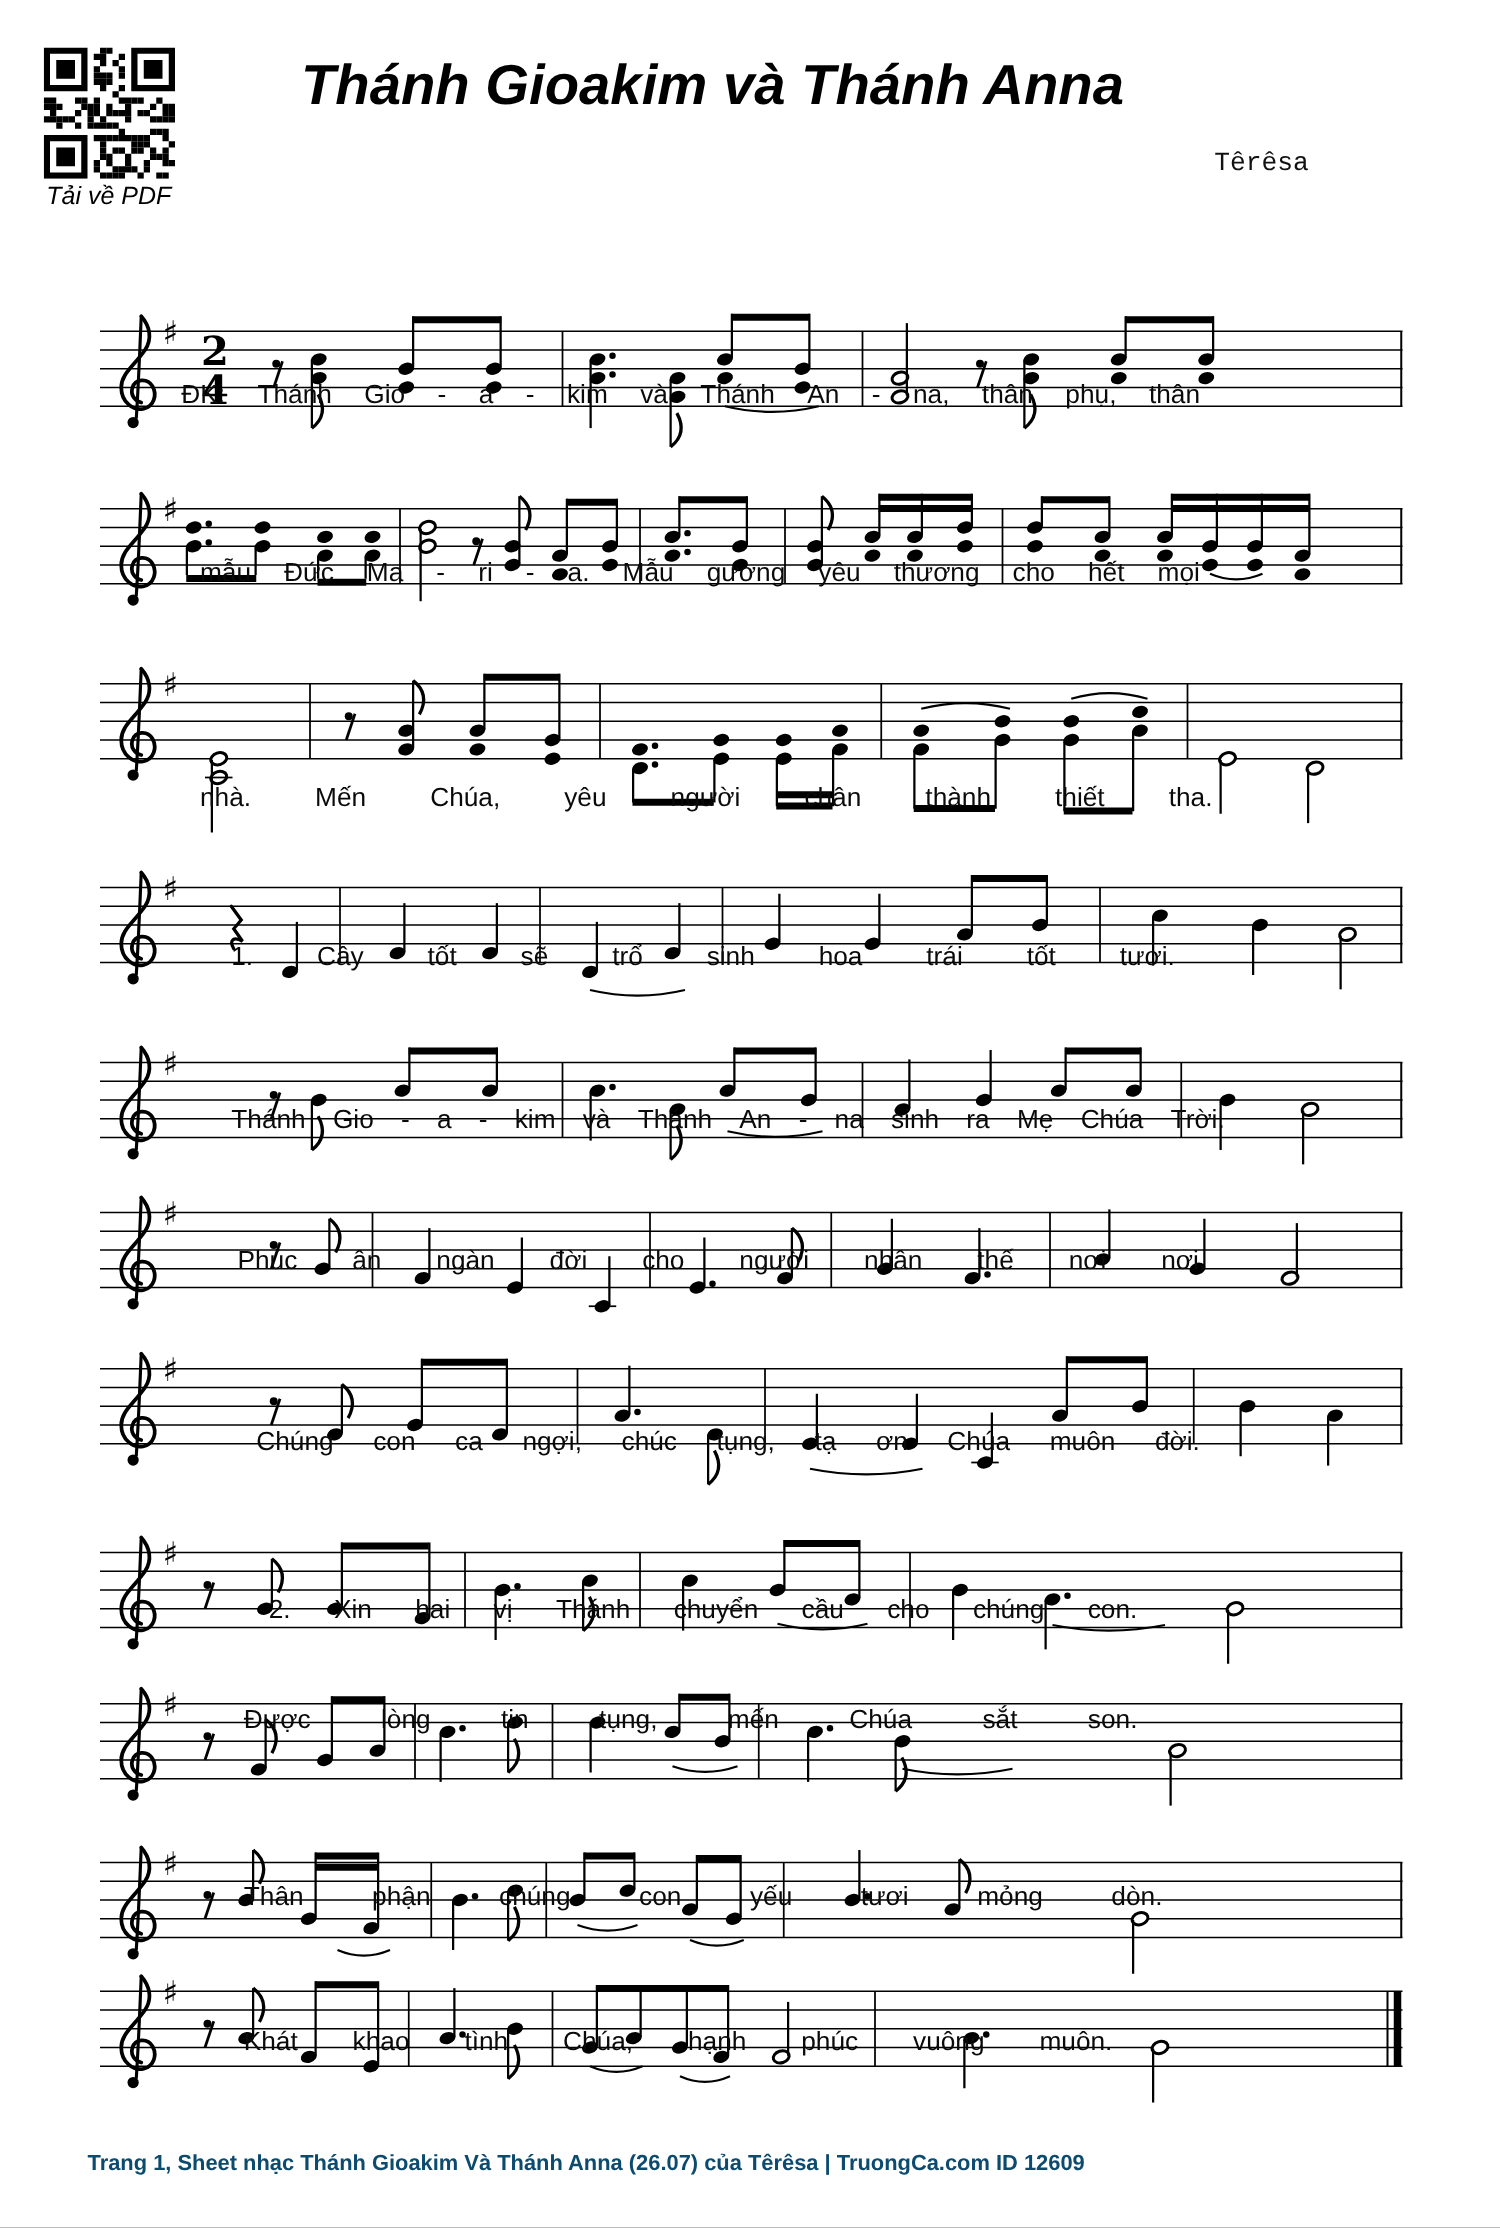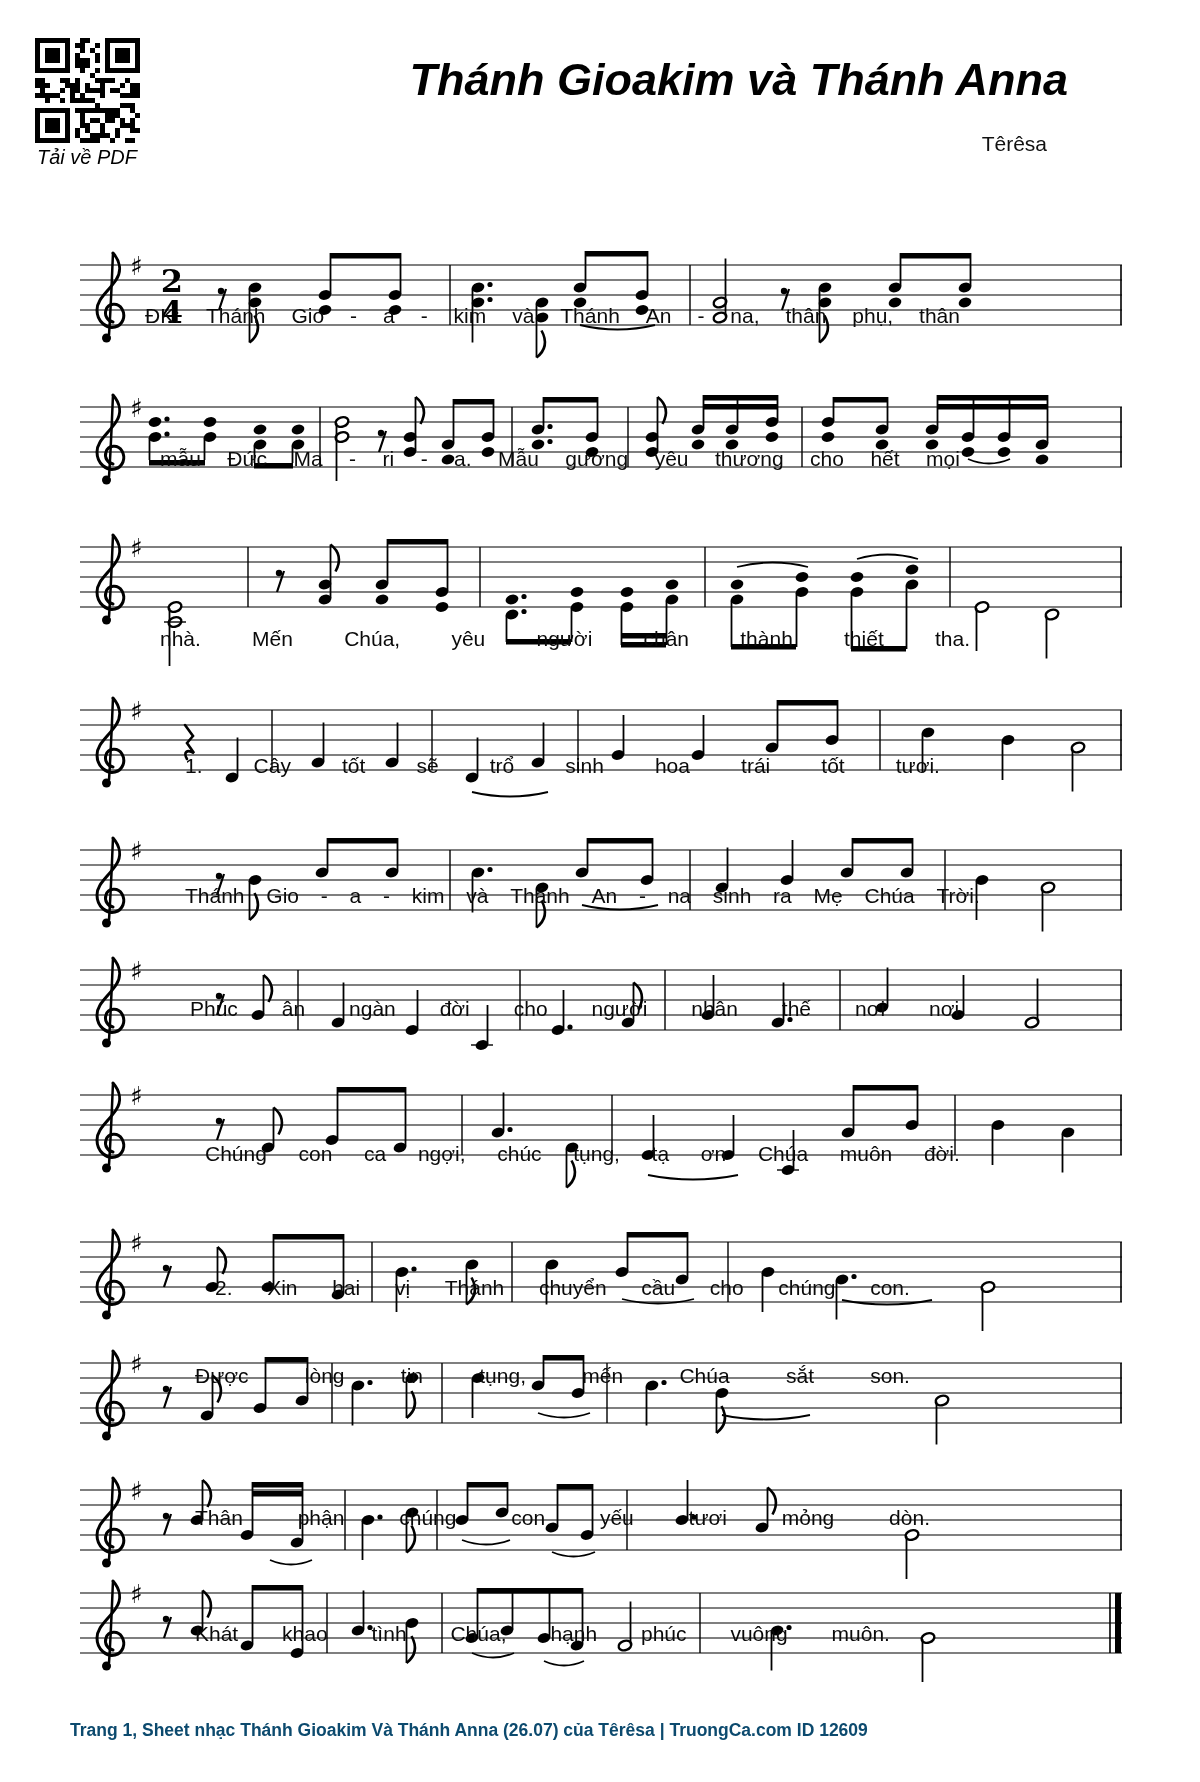--- a/index.html
+++ b/index.html
@@ -1,23 +1,23 @@
 <!DOCTYPE html>
 <html><head>
 <meta charset="utf-8">
 <style>
   html,body{margin:0;padding:0;background:#888;}
   .page{position:relative;width:1200px;height:1782px;background:#fff;margin:0 auto;
         font-family:"Liberation Sans",sans-serif;color:#000;overflow:hidden;}
   .qr{position:absolute;left:35px;top:38px;width:105px;height:105px;}
   .qr-label{position:absolute;left:22px;top:146px;width:130px;text-align:center;
             font-size:20px;color:#000;cursor:pointer;font-style:italic;}
-  .title{position:absolute;left:60px;right:120px;top:42px;margin:12px;text-align:right;
+  .title{position:absolute;left:60px;right:120px;top:42px;margin:0;text-align:center;
          font-size:45px;font-style:italic;font-weight:700;letter-spacing:0px;}
-  .composer{position:absolute;right:153px;top:132px;font-size:21px;font-weight:500;color:#111;}
+  .composer{position:absolute;right:153px;top:120px;font-size:21px;font-weight:500;color:#111;font-family:Liberation Mono, monospace;}
   .staff-svg{position:absolute;left:80px;width:1042px;height:170px;overflow:visible;}
   .lyric{position:absolute;display:flex;justify-content:space-between;
          font-size:21px;line-height:27px;color:#0a0a0a;white-space:nowrap;}
   .footer{position:absolute;left:70px;top:1720px;right:60px;font-size:17.5px;
           font-weight:600;color:#0c4a6e;}
 </style>
 </head>
 <body>
 
 <div class="page">

